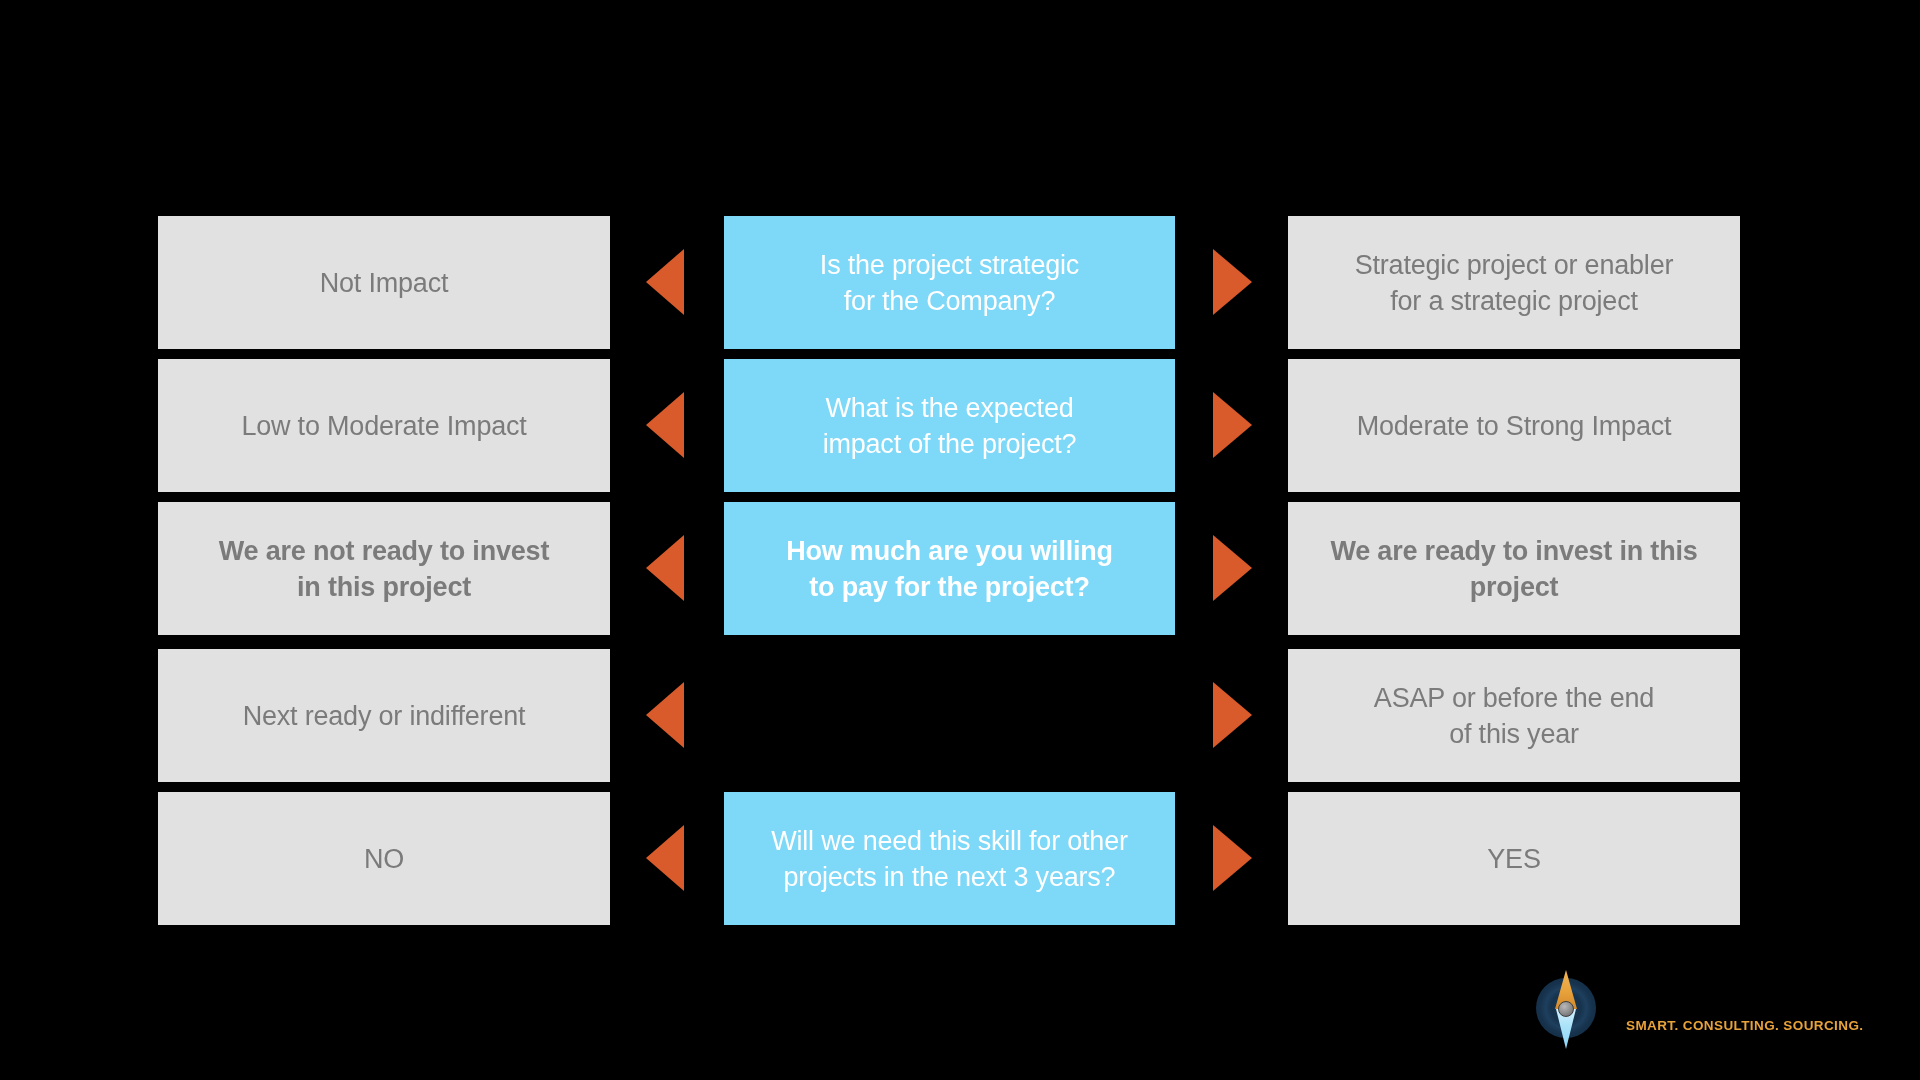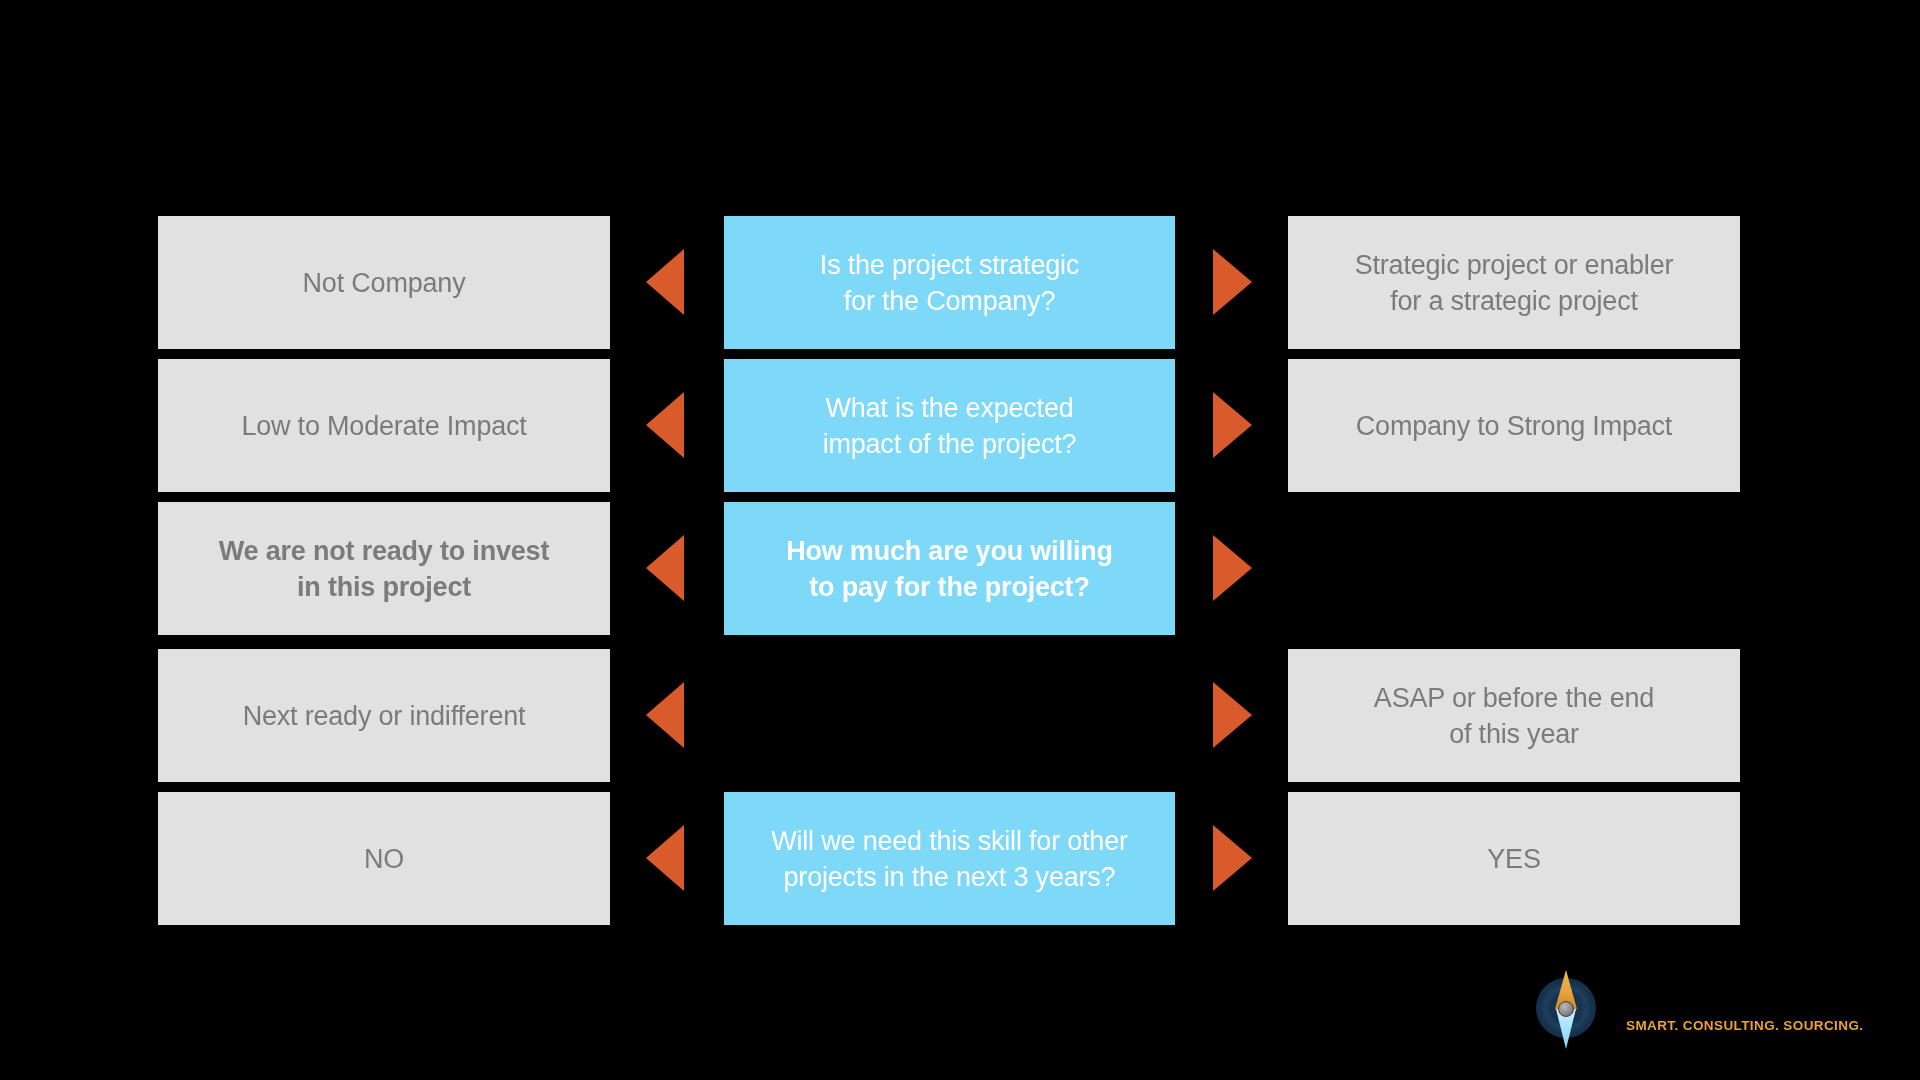--- a/index.html
+++ b/index.html
@@ -81,45 +81,47 @@
     color:var(--logo-gold);
     white-space:nowrap;
   }
 </style>
 </head>
 <body>
 
 <div class="canvas">
 
   <div class="row r0">
-    <div class="box gray col-left">Not Company</div>
+    <div class="box gray col-left">Not Impact</div>
     <div class="tri tri-left"></div>
     <div class="box blue col-mid">Is the project strategic
 for the Company?</div>
     <div class="tri tri-right"></div>
     <div class="box gray col-right">Strategic project or enabler
 for a strategic project</div>
   </div>
 
   <div class="row r1">
     <div class="box gray col-left">Low to Moderate Impact</div>
     <div class="tri tri-left"></div>
     <div class="box blue col-mid">What is the expected
 impact of the project?</div>
     <div class="tri tri-right"></div>
-    <div class="box gray col-right">Company to Strong Impact</div>
+    <div class="box gray col-right">Moderate to Strong Impact</div>
   </div>
 
   <div class="row r2">
     <div class="box gray col-left">We are not ready to invest
 in this project</div>
     <div class="tri tri-left"></div>
     <div class="box blue col-mid">How much are you willing
 to pay for the project?</div>
     <div class="tri tri-right"></div>
+    <div class="box gray col-right">We are ready to invest in this
+project</div>
   </div>
 
   <div class="row r3">
     <div class="box gray col-left">Next ready or indifferent</div>
     <div class="tri tri-left"></div>
     <div class="tri tri-right"></div>
     <div class="box gray col-right">ASAP or before the end
 of this year</div>
   </div>
 

